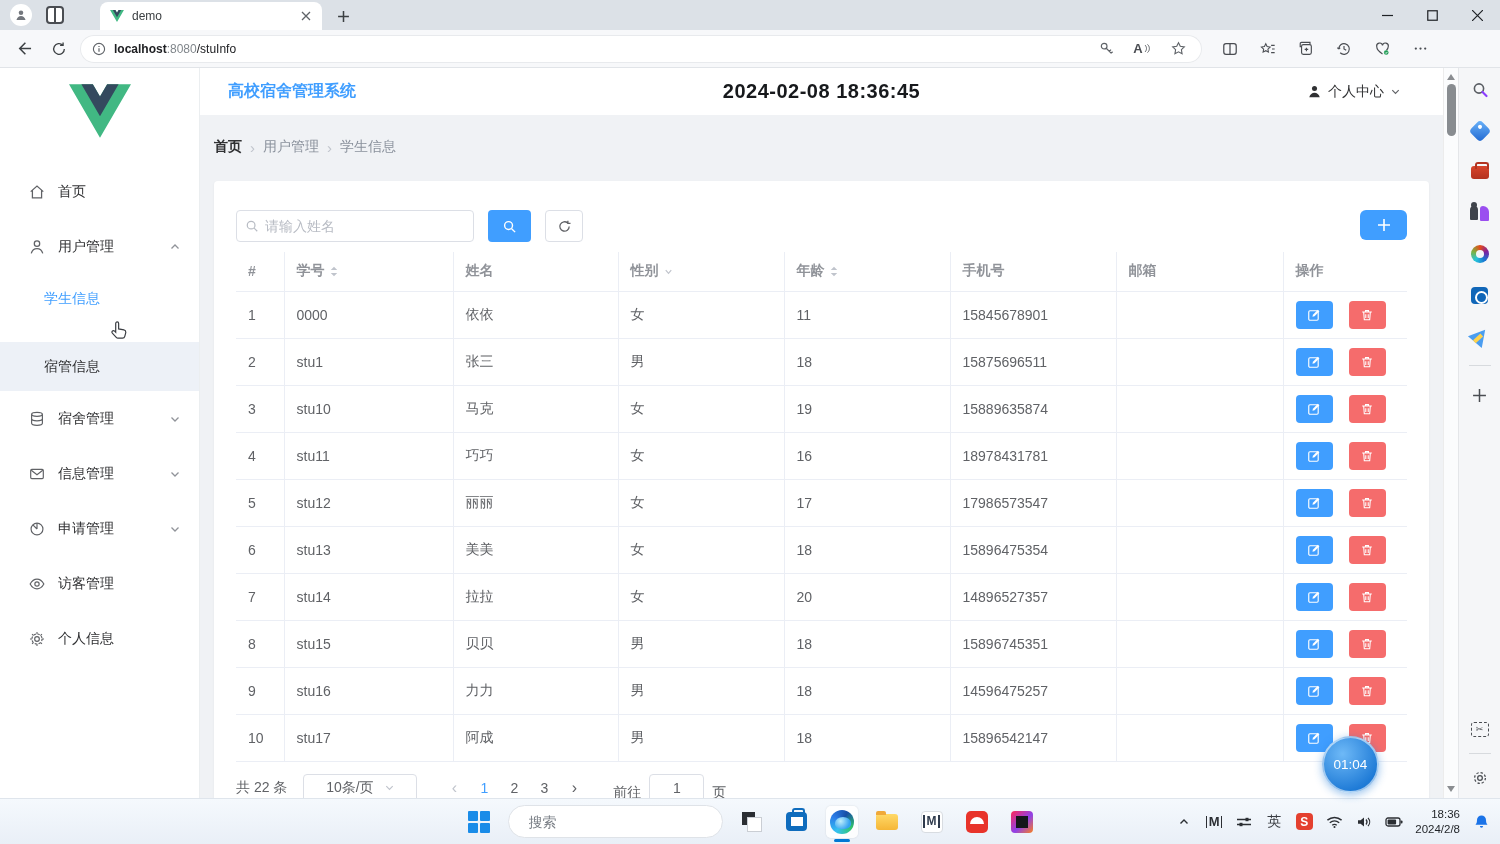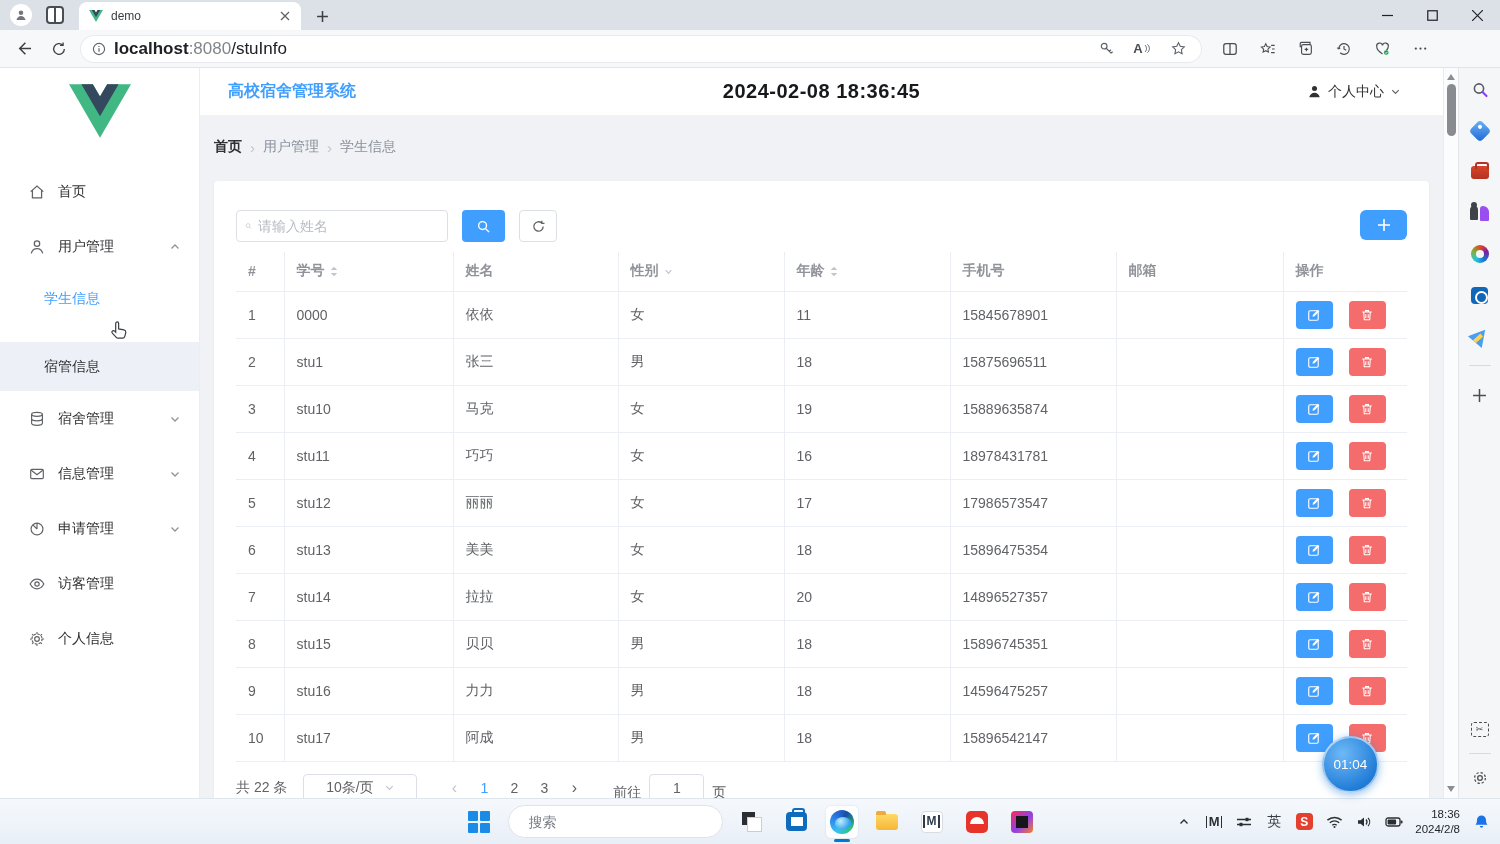--- a/index.html
+++ b/index.html
@@ -6,32 +6,32 @@
   html,body { width:1500px; height:844px; overflow:hidden; }
   body { font-family:"Liberation Sans","DejaVu Sans",sans-serif; font-size:14px; color:#303133; background:#fff; position:relative; }
   svg { display:block; }
 
   
   .titlebar { height:30px; background:#dce1e7; display:flex; align-items:flex-end; position:relative; }
   .tb-left { display:flex; align-items:center; height:30px; padding-left:10px; gap:14px; }
   .avatar-btn { width:22px; height:22px; border-radius:50%; background:#fff; display:flex; align-items:center; justify-content:center; }
   .workspaces-btn { width:18px; height:18px; border:2px solid #4a4d52; border-radius:4px; position:relative; background:#fff; }
   .workspaces-btn::after{content:"";position:absolute;left:6px;top:-2px;bottom:-2px;width:2px;background:#4a4d52;}
-  .tab { width:222px; height:28px; background:#fff; border-radius:8px 8px 0 0; margin-left:15px; display:flex; align-items:center; padding:0 8px 0 10px; gap:8px; }
+  .tab { width:222px; height:28px; background:#fff; border-radius:8px 8px 0 0; margin-left:36px; display:flex; align-items:center; padding:0 8px 0 10px; gap:8px; }
   .tab-title { font-size:12px; color:#3c4043; flex:1; }
   .tab-close { width:16px; height:16px; display:flex; align-items:center; justify-content:center; border-radius:3px; }
   .newtab-btn { width:26px; height:26px; margin:0 0 1px 8px; display:flex; align-items:center; justify-content:center; font-size:18px; color:#3c4043; }
   .win-controls { position:absolute; right:0; top:0; height:30px; display:flex; }
   .win-btn { width:45px; height:30px; display:flex; align-items:center; justify-content:center; }
 
   
   .toolbar { height:38px; background:#f7f8fa; border-bottom:1px solid #e1e4e8; display:flex; align-items:center; padding:0 8px; gap:6px; }
   .nav-btn { width:30px; height:30px; display:flex; align-items:center; justify-content:center; color:#4a4d52; }
   .url-bar { width:1122px; height:28px; background:#fff; border-radius:14px; display:flex; align-items:center; padding:0 10px 0 12px; gap:8px; box-shadow:0 0 0 1px #e8eaed inset; }
-  .url-text { flex:1; font-size:17px; color:#202124; }
+  .url-text { flex:1; font-size:12px; color:#202124; }
   .url-text .dim { color:#80868b; }
   .tb-icons { display:flex; align-items:center; gap:10px; margin-left:8px; color:#4a4d52; }
   .tb-ic { width:28px; height:28px; display:flex; align-items:center; justify-content:center; }
   .read-aloud { font-size:13px; font-weight:bold; color:#4a4d52; position:relative; }
 
   
   .main-row { display:flex; height:730px; }
 
   
   .app-sidebar { width:200px; background:#fff; border-right:1px solid #ebeef0; position:relative; flex:none; }
@@ -53,21 +53,21 @@
   .user-center { position:absolute; right:42px; display:flex; align-items:center; gap:6px; color:#303133; cursor:pointer; }
   .breadcrumb { height:46px; display:flex; align-items:center; padding-left:14px; gap:8px; flex:none; }
   .bc-home { font-weight:bold; color:#303133; }
   .bc-sep { color:#c0c4cc; font-size:15px; }
   .bc-item { color:#8a919c; }
 
   .card { flex:1; margin:2px 14px 3px; background:#fff; border-radius:4px; box-shadow:0 1px 3px rgba(0,0,0,.05); padding:29px 22px 12px; position:relative; }
 
   
   .search-row { display:flex; align-items:center; gap:14px; margin-bottom:10px; }
-  .search-input { width:212px; height:32px; border:1px solid #dcdfe6; border-radius:4px; display:flex; align-items:center; padding:0 8px; gap:6px; color:#a8abb2; }
+  .search-input { width:238px; height:32px; border:1px solid #dcdfe6; border-radius:4px; display:flex; align-items:center; padding:0 8px; gap:6px; color:#a8abb2; }
   .search-input input { border:none; outline:none; flex:1; font-size:14px; font-family:inherit; color:#606266; }
   .search-input input::placeholder { color:#b8bcc4; }
   .btn-search { width:43px; height:32px; background:#409eff; border:none; border-radius:4px; display:flex; align-items:center; justify-content:center; cursor:pointer; }
   .btn-refresh { width:38px; height:32px; background:#fff; border:1px solid #dcdfe6; border-radius:4px; display:flex; align-items:center; justify-content:center; color:#606266; cursor:pointer; }
   .btn-add { position:absolute; right:22px; top:29px; width:47px; height:30px; background:#409eff; border:none; border-radius:6px; color:#fff; font-size:18px; display:flex; align-items:center; justify-content:center; cursor:pointer; }
 
   
   table { border-collapse:collapse; table-layout:fixed; width:1171px; }
   col.c-i{width:48px} col.c-sid{width:169px} col.c-name{width:165px} col.c-gen{width:166px}
   col.c-age{width:166px} col.c-ph{width:166px} col.c-em{width:167px} col.c-ops{width:124px}

